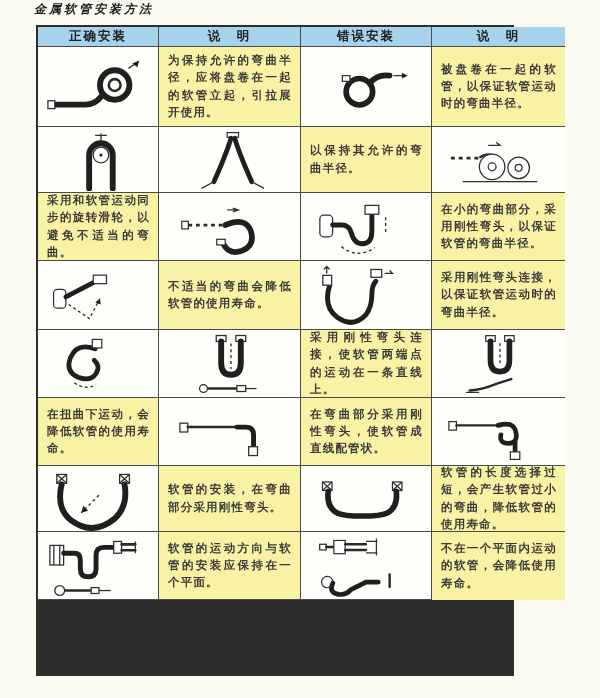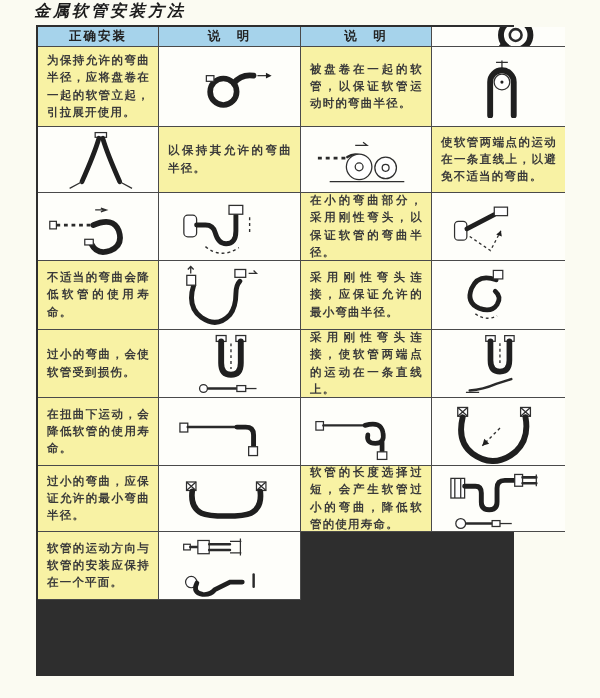--- a/index.html
+++ b/index.html
@@ -7,21 +7,21 @@
   body {
     background:#fbfbf2;
     font-family:"Liberation Sans", sans-serif;
     position:relative;
     overflow:hidden;
   }
   .page-title {
     position:absolute; left:34px; top:1px;
     font-family:Liberation Mono, monospace;
     font-style:italic; font-weight:bold;
-    font-size:16px; letter-spacing:3px; color:#1c1c1c;
+    font-size:12px; letter-spacing:3px; color:#1c1c1c;
   }
   .tbl {
     position:absolute; left:36px; top:25px;
     width:478px;
     border:2px solid #2e2e2e;
     display:grid;
     grid-template-columns:121px 142px 131px 133px;
     grid-template-rows:20px 80px 66px 68px 69px 68px 68px 66px 68px 74px;
     background:#2e2e2e;
   }
@@ -63,20 +63,21 @@
 </style>
 </head>
 <body>
 
 <div class="page-title">金属软管安装方法</div>
 
 <div class="tbl">
 
   <div class="cell th">正确安装</div>
   <div class="cell th">说　明</div>
+  <div class="cell th">错误安装</div>
   <div class="cell th">说　明</div>
 
   <div class="cell imgcell">
     <svg width="108" height="64" viewBox="0 0 110 64">
       <circle class="hose6" cx="72" cy="30" r="15"></circle>
       <circle class="med" cx="72" cy="30" r="6"></circle>
       <path class="hose6" d="M58 42 q-6 8 -16 8 H12"></path>
       <rect class="fit" x="4" y="46" width="7" height="8"></rect>
       <path class="thin" d="M86 13 l9 -6"></path>
         <path class="fill" d="M97 5 l-2 7 -5 -4 z"></path>
@@ -124,21 +125,21 @@
       <path class="thin" d="M44 15 h12 l-4 -3"></path>
       <path class="med" d="M36 27 q6 -4 12 -2"></path>
       <circle class="fit" cx="48" cy="37" r="13"></circle>
         <circle class="thin" cx="48" cy="37" r="4"></circle>
       <circle class="fit" cx="75" cy="38" r="11"></circle>
         <circle class="thin" cx="75" cy="38" r="3.5"></circle>
       <path class="thin" d="M18 52 H94"></path>
     </svg>
   </div>
   <div class="cell desccell">
-      <p>使软管两端点的运动在一条直线上，以避免不适当的弯曲。</p>
+      <p>采用和软管运动同步的旋转滑轮，以避免不适当的弯曲。</p>
     </div>
   <div class="cell imgcell">
     <svg width="104" height="60" viewBox="0 0 110 60">
       <path class="thin" d="M52 12 h12 M58 10 l6 2 -6 2"></path>
       <rect class="fit" x="4" y="24" width="7" height="8"></rect>
       <path class="dash3" d="M11 28 H50"></path>
       <path class="hose6" d="M50 28 q21 -9 27 6 q5 15 -9 21 q-14 5 -20 -7"></path>
       <rect class="fit" x="41" y="43" width="9" height="6"></rect>
     </svg>
   </div>
@@ -171,32 +172,29 @@
   <div class="cell imgcell">
     <svg width="108" height="64" viewBox="0 0 110 64">
       <path class="thin" d="M15 10 v-7 m-3 3 l3 -3 3 3"></path>
       <path class="hose" d="M18 22 q-7 22 8 33 q16 11 29 -3 q6 -8 6 -21 q0 -9 4 -13"></path>
       <rect class="fit" x="11" y="12" width="9" height="10"></rect>
       <rect class="fit" x="60" y="6" width="11" height="8"></rect>
       <path class="thin" d="M74 10 h8 l-3 -3"></path>
     </svg>
   </div>
   <div class="cell desccell">
-      <p>采用刚性弯头连接，应保证允许的最小弯曲半径。</p>
+      <p>采用刚性弯头连接，以保证软管运动时的弯曲半径。</p>
     </div>
   <div class="cell imgcell">
     <svg width="104" height="64" viewBox="0 0 110 64">
       <path class="hose" d="M52 16 q-19 -7 -26 9 q-6 15 8 21 q13 5 19 -4 q5 -8 -2 -14"></path>
       <rect class="fit" x="49" y="6" width="10" height="9"></rect>
       <path class="dash" d="M30 52 q11 8 23 2"></path>
     </svg>
   </div>
-  <div class="cell desccell">
-      <p>过小的弯曲，会使软管受到损伤。</p>
-    </div>
 
   <div class="cell imgcell">
     <svg width="108" height="64" viewBox="0 0 110 64">
       <rect class="fit" x="41" y="3" width="10" height="6"></rect>
       <rect class="fit" x="61" y="3" width="10" height="6"></rect>
       <path class="hose6" d="M46 9 V31 q0 12 10 12 q10 0 10 -12 V9"></path>
       <path class="dash" d="M56 11 V37"></path>
       <circle class="fit" cx="28" cy="57" r="4"></circle>
       <path class="med" d="M33 57 H62"></path>
       <rect class="fit" x="62" y="54" width="9" height="6"></rect>
@@ -221,20 +219,23 @@
     </div>
 
   <div class="cell imgcell">
     <svg width="108" height="62" viewBox="0 0 110 62">
       <rect class="fit" x="4" y="22" width="8" height="9"></rect>
       <path class="med" d="M12 26 H62"></path>
       <path class="hose" d="M62 26 h9 q8 0 8 8 v12"></path>
       <rect class="fit" x="74" y="46" width="9" height="9"></rect>
     </svg>
   </div>
+  <div class="cell desccell">
+      <p>在弯曲部分采用刚性弯头，使软管成直线配管状。</p>
+    </div>
   <div class="cell imgcell">
     <svg width="104" height="62" viewBox="0 0 110 62">
       <rect class="fit" x="2" y="20" width="8" height="9"></rect>
       <path class="med" d="M10 24 H54"></path>
       <path class="hose" d="M54 24 q17 -5 19 8 q2 11 -8 11 q-10 0 -8 -9"></path>
       <path class="hose" d="M72 42 v10"></path>
       <rect class="fit" x="67" y="52" width="10" height="8"></rect>
     </svg>
   </div>
 
@@ -243,21 +244,21 @@
       <rect class="fit" x="13" y="7" width="10" height="9"></rect>
         <path class="thin" d="M13 7 l10 9 M23 7 l-10 9"></path>
       <rect class="fit" x="77" y="7" width="10" height="9"></rect>
         <path class="thin" d="M77 7 l10 9 M87 7 l-10 9"></path>
       <path class="hose6" d="M18 17 q-6 25 10 37 q22 16 44 -2 q14 -13 10 -35"></path>
       <path class="dash" d="M56 28 L38 46"></path>
       <path class="fill" d="M38 46 l7 -2 -5 -5 z"></path>
     </svg>
   </div>
   <div class="cell desccell">
-      <p>过小的弯曲，应保证允许的最小弯曲半径。</p>
+      <p>软管的安装，在弯曲部分采用刚性弯头。</p>
     </div>
   <div class="cell imgcell">
     <svg width="104" height="64" viewBox="0 0 110 64">
       <rect class="fit" x="9" y="14" width="10" height="9"></rect>
         <path class="thin" d="M9 14 l10 9 M19 14 l-10 9"></path>
       <rect class="fit" x="83" y="14" width="10" height="9"></rect>
         <path class="thin" d="M83 14 l10 9 M93 14 l-10 9"></path>
       <path class="hose6" d="M15 24 q-2 17 10 23 q6 3 26 3 q20 0 26 -3 q12 -6 10 -23"></path>
     </svg>
   </div>
@@ -287,14 +288,17 @@
       <rect class="fit" x="6" y="12" width="7" height="6"></rect>
       <path class="med" d="M13 15 h8"></path>
       <rect class="fit" x="21" y="8" width="12" height="14"></rect>
       <path class="med" d="M33 12 h22 M33 18 h22"></path>
       <path class="thin" d="M55 9 h12 M55 21 h12 M66 6 v18"></path>
       <circle class="fit" cx="14" cy="52" r="6"></circle>
       <path class="hose" d="M20 53 q-5 10 6 12 q8 1 13 -5 l16 -8 h13"></path>
       <path class="med" d="M80 44 v13"></path>
     </svg>
   </div>
+  <div class="cell desccell lastrow">
+      <p>不在一个平面内运动的软管，会降低使用寿命。</p>
+    </div>
 
 </div>
 
 </body></html>

